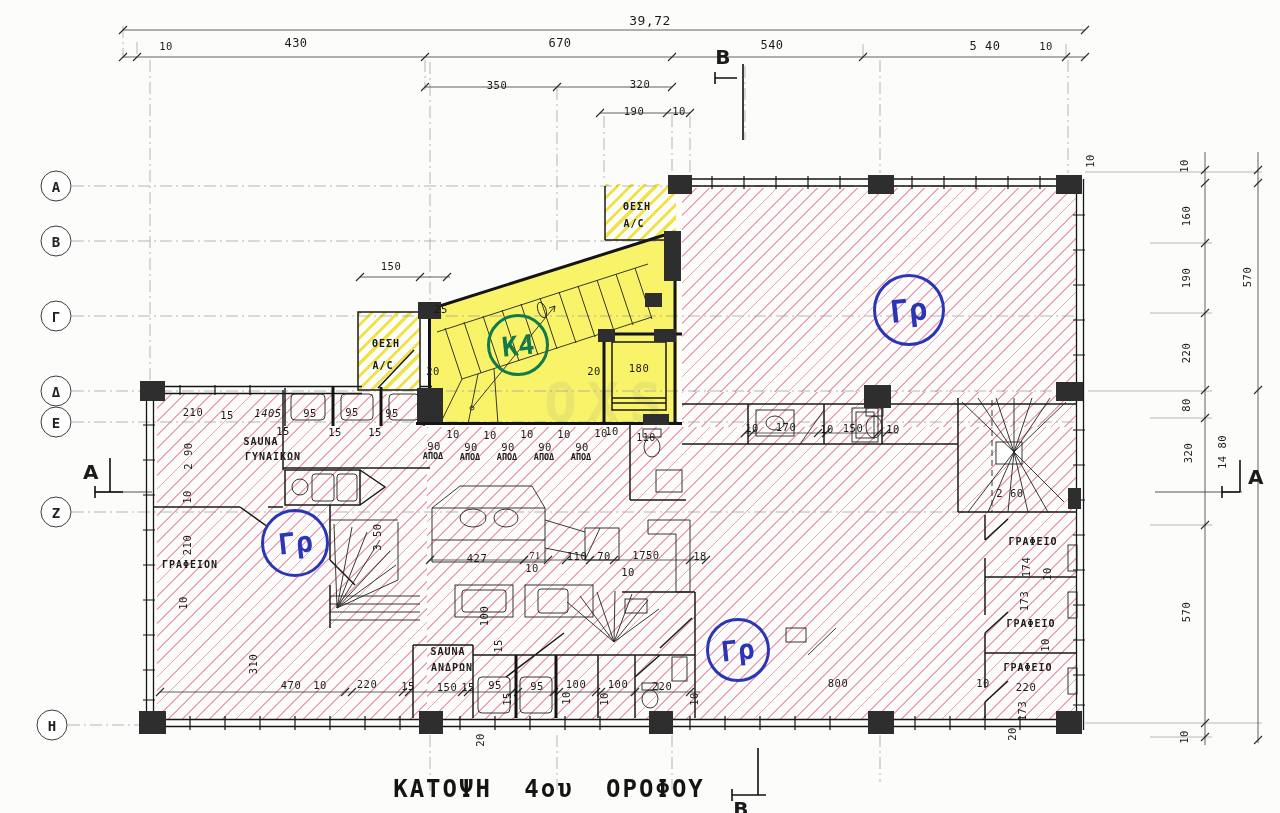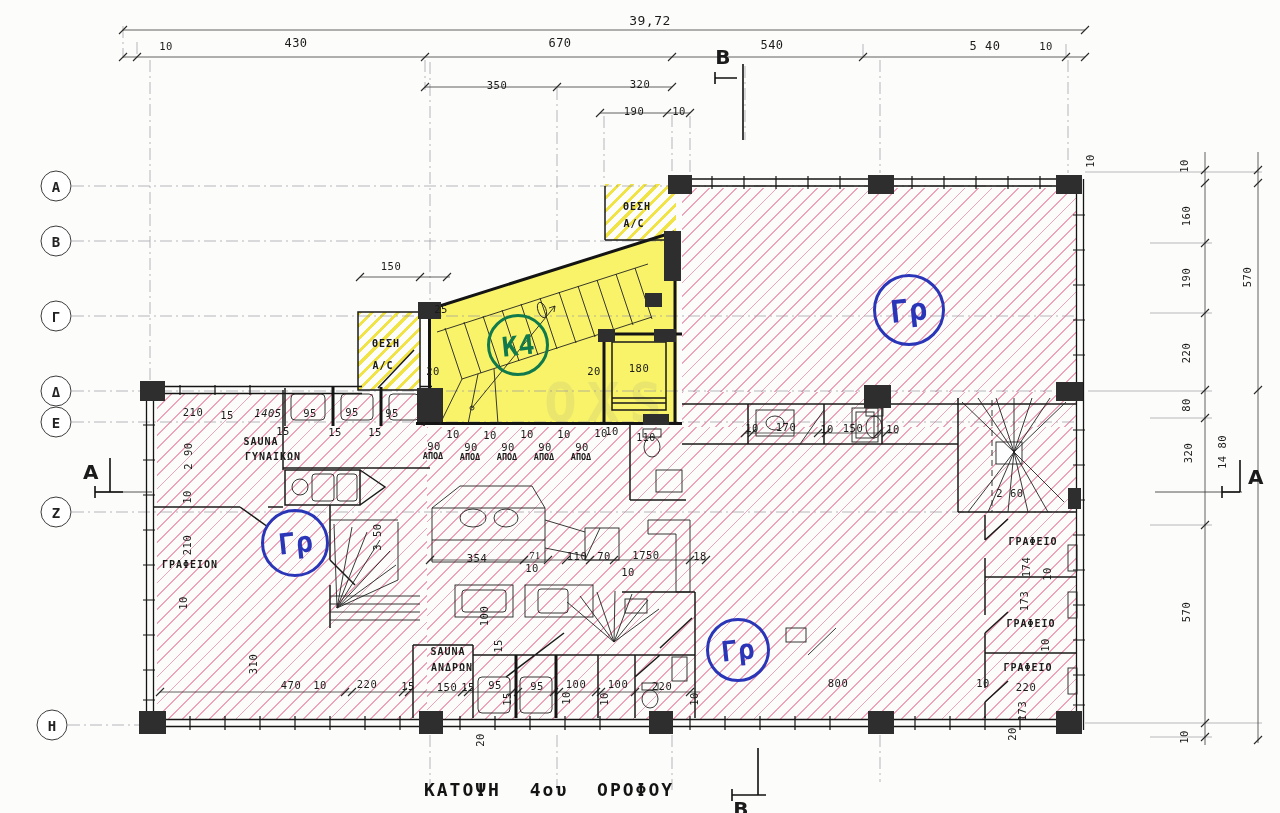--- a/index.html
+++ b/index.html
@@ -16,21 +16,21 @@
   .lbl.rot{transform:translate(-50%,-50%) rotate(-90deg);}
   .lbl.room{font-weight:bold;font-size:10px;letter-spacing:1px;}
   .lbl.tiny{font-size:8.5px;font-weight:bold;letter-spacing:0;}
   .lbl.sect{font-size:20px;font-weight:bold;font-family:"DejaVu Sans","Liberation Sans",sans-serif;}
   .bubble{position:absolute;width:29px;height:29px;border:1.5px solid #3c3c3c;border-radius:50%;
           background:#fff;display:flex;align-items:center;justify-content:center;font-size:14px;
           color:#222;transform:translate(-50%,-50%);font-weight:bold;}
   .circ{position:absolute;border-radius:50%;display:flex;align-items:center;justify-content:center;
         font-weight:bold;transform:translate(-50%,-50%);}
   .circ span{transform:rotate(-6deg);}
-  .title{position:absolute;left:549px;top:789px;transform:translate(-50%,-50%);font-size:18px;
+  .title{position:absolute;left:549px;top:789px;transform:translate(-50%,-50%);font-size:24px;
          font-weight:bold;letter-spacing:2px;word-spacing:16px;color:#141414;white-space:pre;}
   .watermark{position:absolute;left:608px;top:402px;transform:translate(-50%,-50%);font-size:54px;
          font-weight:bold;color:rgba(140,140,140,.13);letter-spacing:10px;}
 </style>
 </head>
 <body>
 
 <div class="canvas">
 
   <div class="hatch-pink" style="left:682px;top:188px;width:394px;height:204px;"></div>
@@ -277,21 +277,21 @@
       <span class="lbl" style="left: 508px; top: 447px;">90</span>
       <span class="lbl" style="left: 545px; top: 447px;">90</span>
       <span class="lbl" style="left: 582px; top: 447px;">90</span>
       <span class="lbl tiny" style="left: 433px; top: 456px;">ΑΠΟΔ</span>
       <span class="lbl tiny" style="left: 470px; top: 457px;">ΑΠΟΔ</span>
       <span class="lbl tiny" style="left: 507px; top: 457px;">ΑΠΟΔ</span>
       <span class="lbl tiny" style="left: 544px; top: 457px;">ΑΠΟΔ</span>
       <span class="lbl tiny" style="left: 581px; top: 457px;">ΑΠΟΔ</span>
       <span class="lbl" style="left: 612px; top: 431px;">10</span>
       <span class="lbl" style="left: 646px; top: 438px; font-size: 10px;">110</span>
-      <span class="lbl" style="left: 477px; top: 558px;">354</span>
+      <span class="lbl" style="left: 477px; top: 558px;">427</span>
       <span class="lbl" style="left: 535px; top: 556px; font-family: Liberation Serif, serif;">71</span>
       <span class="lbl" style="left: 532px; top: 568px;">10</span>
       <span class="lbl" style="left: 577px; top: 556px;">110</span>
       <span class="lbl" style="left: 604px; top: 556px;">70</span>
       <span class="lbl" style="left: 646px; top: 555px;">1750</span>
       <span class="lbl" style="left: 628px; top: 572px;">10</span>
       <span class="lbl" style="left: 700px; top: 556px;">18</span>
       <span class="lbl" style="left: 752px; top: 428px;">10</span>
       <span class="lbl" style="left: 786px; top: 427px;">170</span>
       <span class="lbl" style="left: 827px; top: 429px;">10</span>

